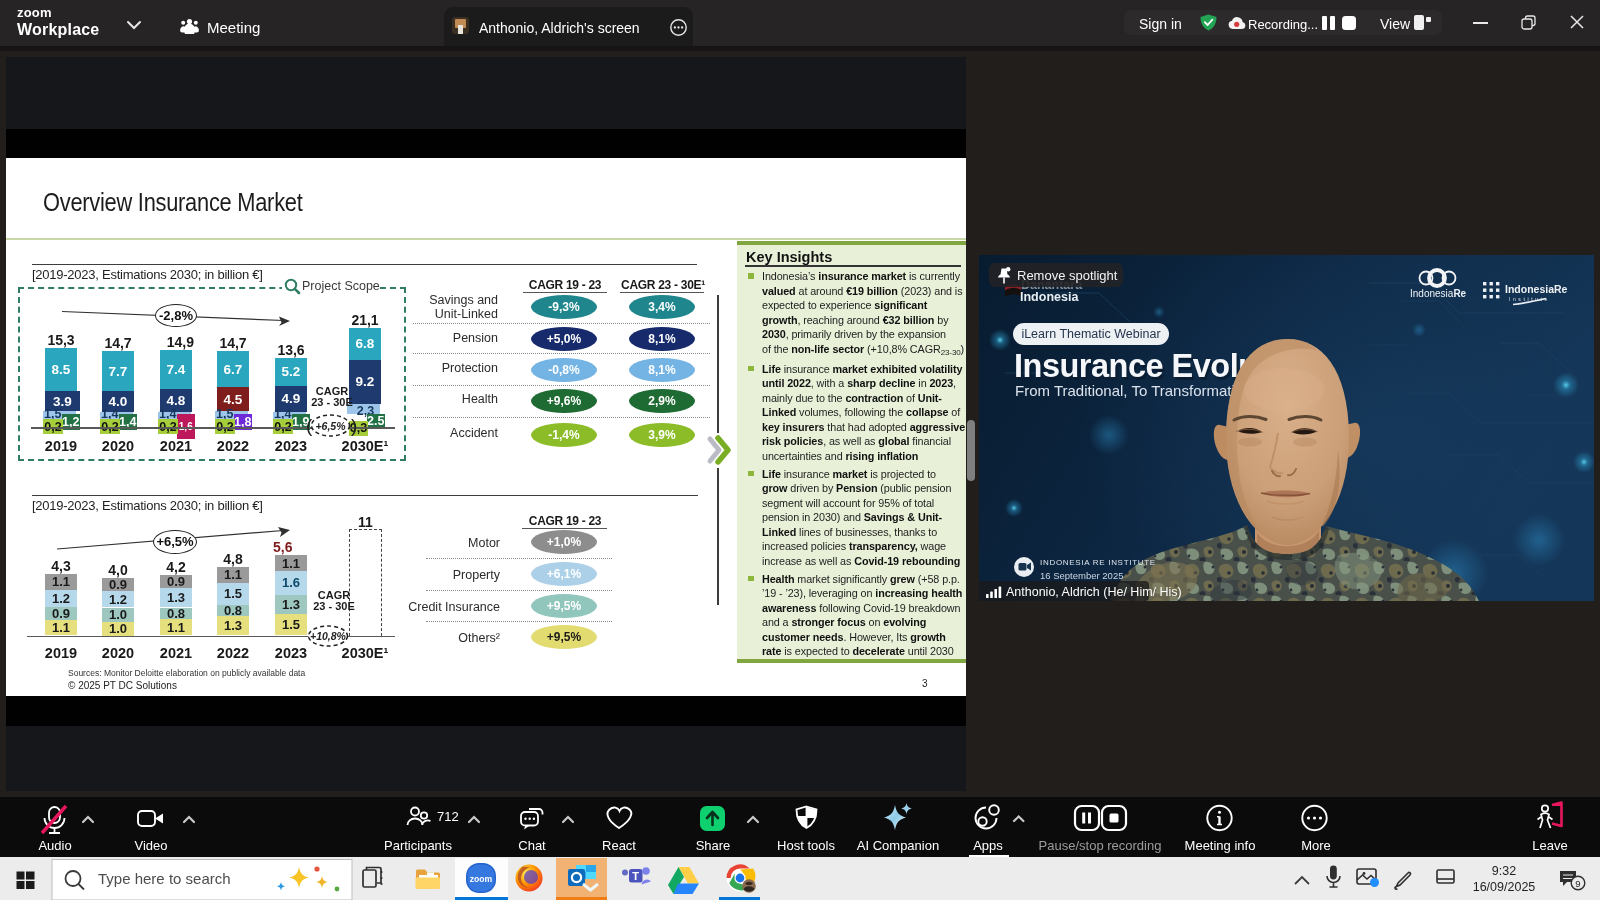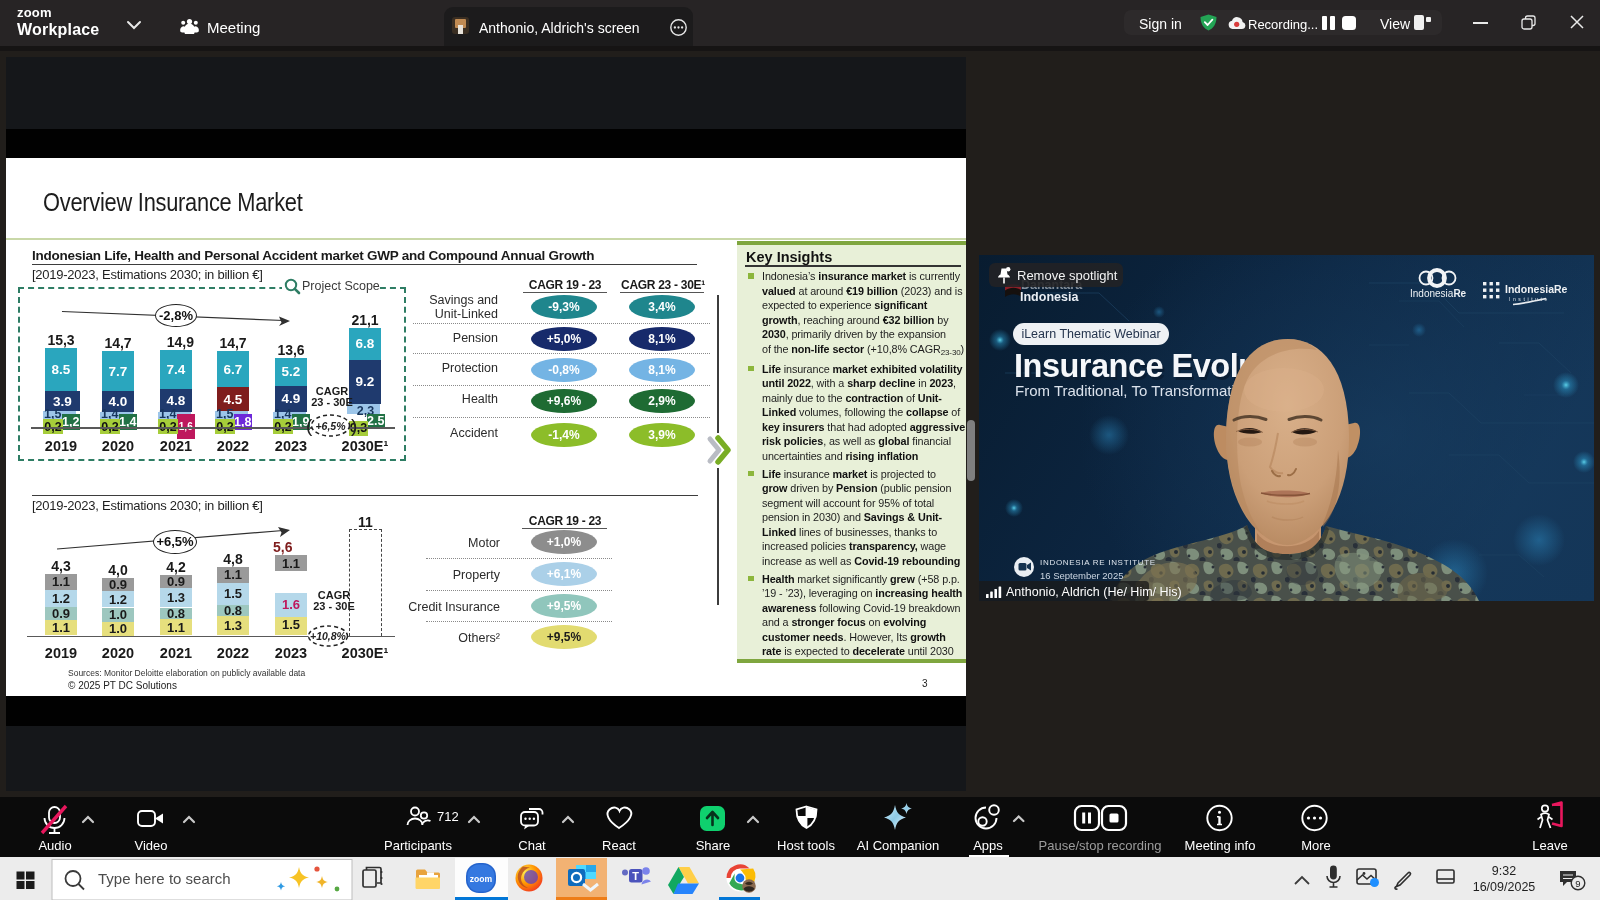--- a/index.html
+++ b/index.html
@@ -98,21 +98,20 @@
   </div>
   <div id="topstrip"></div>
 
   <div id="share">
     <div id="blacktop"></div>
     <div id="slide">
 
       <div class="abs" style="left:37px;top:29px;font-size:26px;color:#1c1c1c;letter-spacing:-0.3px;transform:scaleX(0.84);transform-origin:left;">Overview Insurance Market</div>
       <div class="abs" style="left:0;top:80px;width:960px;height:2px;background:#c9d8a8;"></div>
 
-      <div class="abs" style="left:26px;top:90px;font-size:13.5px;font-weight:bold;color:#1a1a1a;letter-spacing:-0.25px;">Indonesian Life, Health and Personal Accident market GWP and Compound Annual Growth</div>
       <div class="abs" style="left:26px;top:105.5px;width:665px;height:1.4px;background:#3d3d3d;"></div>
       <div class="abs" style="left:26px;top:108.5px;font-size:13px;color:#1f1f1f;letter-spacing:-0.25px;">[2019-2023, Estimations 2030; in billion €]</div>
 
       <div class="abs" style="left:12px;top:129px;width:388px;height:174px;border:2px dashed #2e7d64;"></div>
       <div class="abs" style="left:276px;top:119px;width:94px;height:18px;background:#fff;"></div>
       <svg class="abs" style="left:278px;top:120px;" width="17" height="17" viewBox="0 0 17 17">
           <circle cx="7" cy="7" r="5.2" stroke="#2e7d64" stroke-width="2" fill="none"></circle>
           <path d="M10.8 10.8 L15 15" stroke="#2e7d64" stroke-width="2.6" stroke-linecap="round"></path>
         </svg>
       <div class="abs" style="left:296px;top:121px;font-size:12.5px;color:#3b3b3b;">Project Scope</div>
@@ -207,21 +206,21 @@
             <div class="seg" style="left:154px;top:430.4px;width:32px;height:19.1px;background:#b5d8ea;color:#1a1a1a;font-size:13px;">1.3</div>
             <div class="seg" style="left:154px;top:417.2px;width:32px;height:13.2px;background:#9a9a9a;color:#1a1a1a;font-size:13px;">0.9</div>
             <div class="abs" style="left:209px;top:392.6px;width:36px;text-align:center;font-size:14px;font-weight:bold;color:#1a1a1a;">4,8</div>
             <div class="seg" style="left:211px;top:458.4px;width:32px;height:19.1px;background:#e6df7d;color:#1a1a1a;font-size:13px;">1.3</div>
             <div class="seg" style="left:211px;top:446.7px;width:32px;height:11.7px;background:#9dc7bf;color:#1a1a1a;font-size:13px;">0.8</div>
             <div class="seg" style="left:211px;top:424.7px;width:32px;height:22.0px;background:#b5d8ea;color:#1a1a1a;font-size:13px;">1.5</div>
             <div class="seg" style="left:211px;top:408.6px;width:32px;height:16.1px;background:#9a9a9a;color:#1a1a1a;font-size:13px;">1.1</div>
             <div class="abs" style="left:267px;top:381.1px;width:36px;text-align:left;font-size:14px;font-weight:bold;color:#7f1d1d;">5,6</div>
             <div class="seg" style="left:269px;top:455.6px;width:32px;height:21.9px;background:#e6df7d;color:#1a1a1a;font-size:13px;">1.5</div>
             <div class="seg" style="left:269px;top:436.6px;width:32px;height:19.0px;background:#9dc7bf;color:#1a1a1a;font-size:13px;">1.3</div>
-            <div class="seg" style="left:269px;top:413.2px;width:32px;height:23.4px;background:#b5d8ea;color:#be185d;font-size:13px;margin-top:22px;">1.6</div>
+            <div class="seg" style="left:269px;top:413.2px;width:32px;height:23.4px;background:#b5d8ea;color:#0c4a6e;font-size:13px;">1.6</div>
             <div class="seg" style="left:269px;top:397.1px;width:32px;height:16.1px;background:#9a9a9a;color:#1a1a1a;font-size:13px;">1.1</div>
             <div class="abs" style="left:29px;top:487px;width:52px;text-align:center;font-size:14.5px;font-weight:bold;color:#1a1a1a;">2019</div>
             <div class="abs" style="left:86px;top:487px;width:52px;text-align:center;font-size:14.5px;font-weight:bold;color:#1a1a1a;">2020</div>
             <div class="abs" style="left:144px;top:487px;width:52px;text-align:center;font-size:14.5px;font-weight:bold;color:#1a1a1a;">2021</div>
             <div class="abs" style="left:201px;top:487px;width:52px;text-align:center;font-size:14.5px;font-weight:bold;color:#1a1a1a;">2022</div>
             <div class="abs" style="left:259px;top:487px;width:52px;text-align:center;font-size:14.5px;font-weight:bold;color:#1a1a1a;">2023</div>
             <div class="abs" style="left:333px;top:487px;width:52px;text-align:center;font-size:14.5px;font-weight:bold;color:#1a1a1a;">2030E¹</div>
           </div>
         </div>
       <div class="abs" style="left:21px;top:477.5px;width:368px;height:1.6px;background:#595959;"></div>

